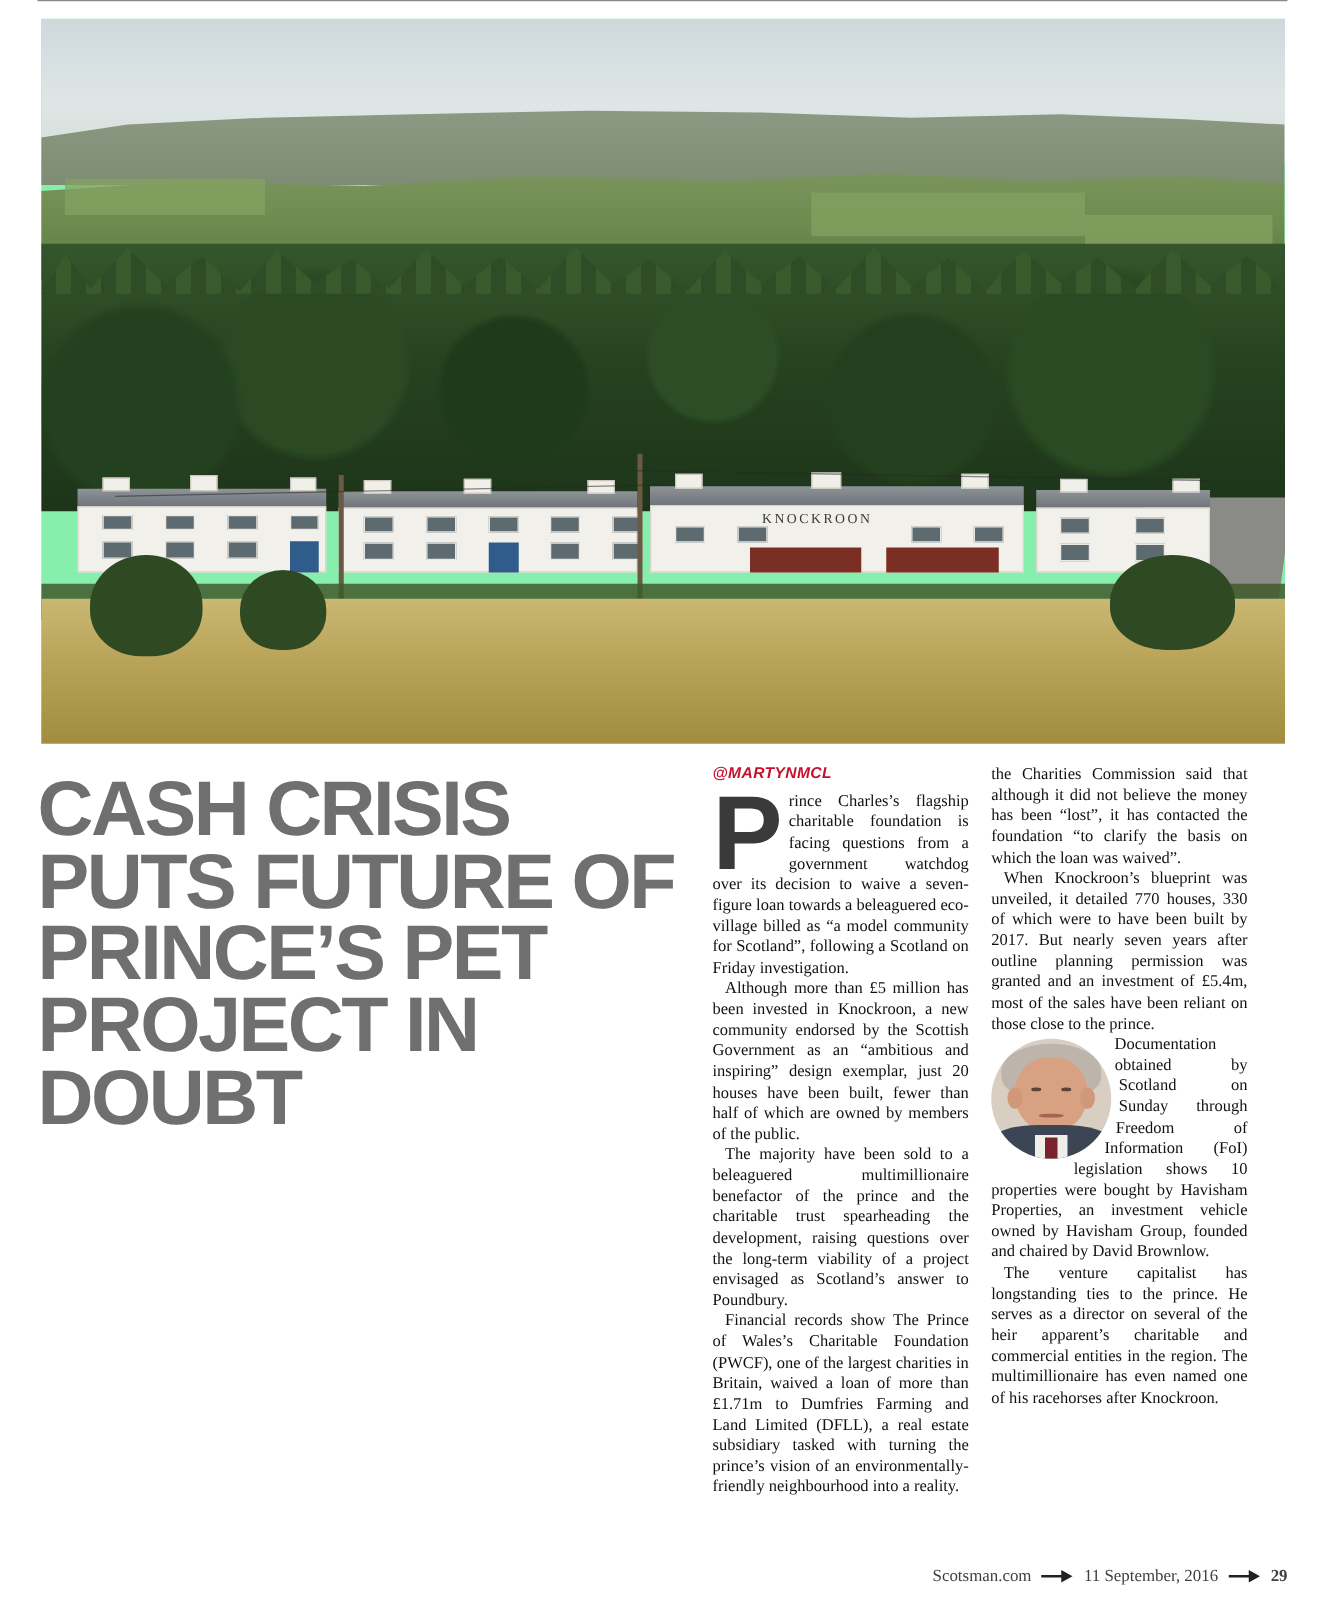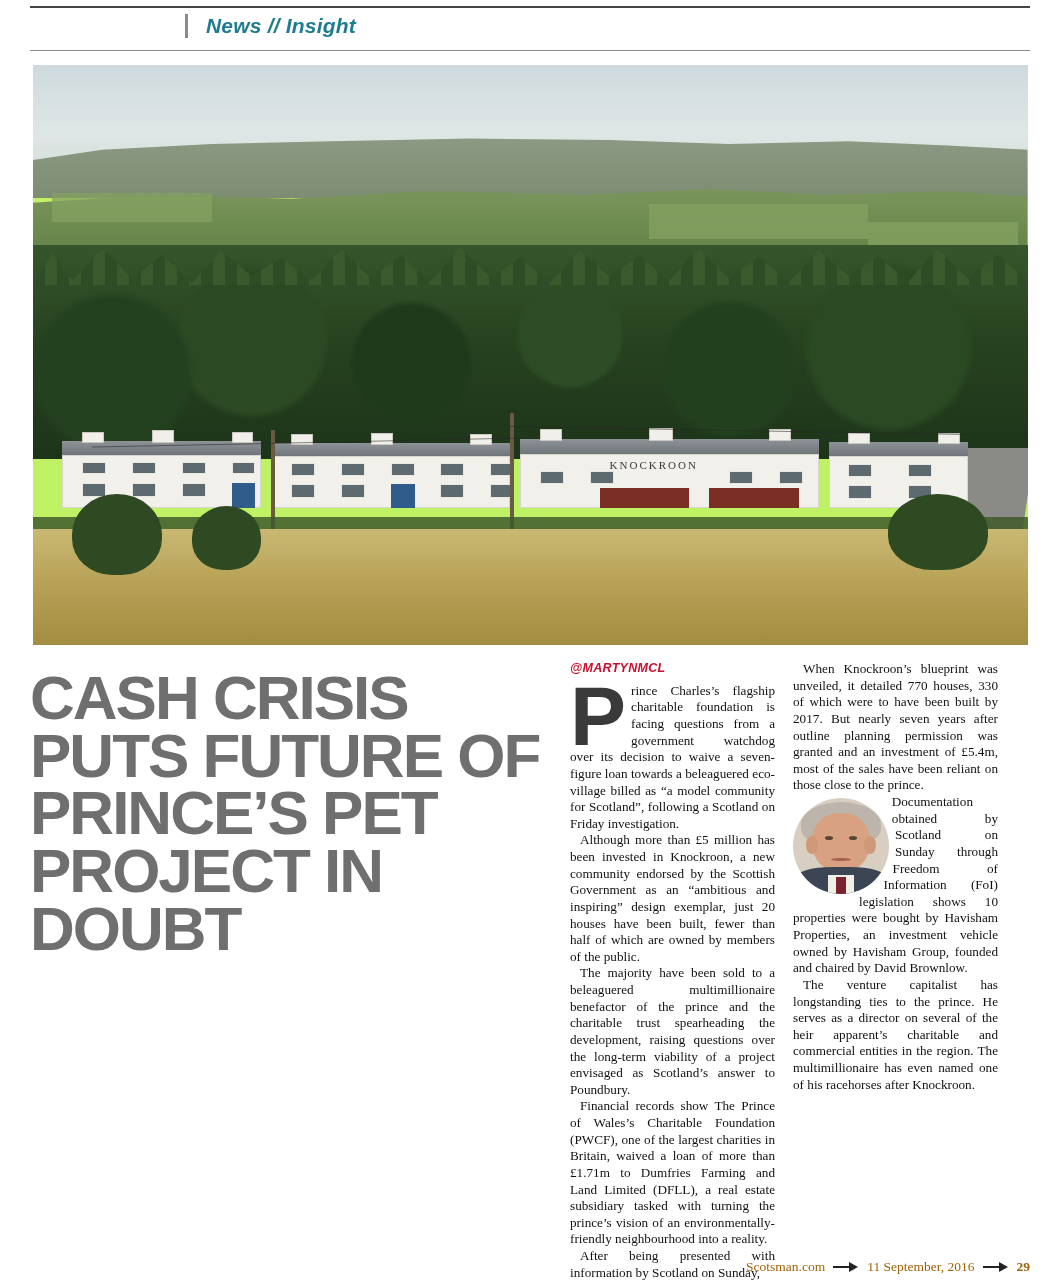--- a/index.html
+++ b/index.html
@@ -41,21 +41,21 @@
     border-bottom:1px solid #8a8a8a;
     margin:0 0 14px 0;
   }
 
   
   .photo {
     position:relative;
     width:995px; height:580px;
     margin:0 auto;
     overflow:hidden;
-    background:#bef264;
+    background:#86efac;
     border:0;
   }
   .sky {
     position:absolute; left:0; top:0; width:100%; height:20%;
     background:linear-gradient(to bottom,#cfd9dd 0%,#dfe6e6 60%,#d3ddd6 100%);
   }
   .far-hills {
     position:absolute; left:0; top:11%; width:100%; height:12%;
     background:linear-gradient(to bottom,#8e9b86 0%,#7d8c72 100%);
     clip-path:polygon(0 45%, 7% 30%, 18% 22%, 30% 18%, 44% 14%, 58% 16%, 70% 22%, 82% 18%, 92% 24%, 100% 30%, 100% 100%, 0 100%);
@@ -234,21 +234,21 @@
   .footer {
     position:absolute;
     left:30px; right:30px; bottom:8px;
     height:22px;
     display:flex;
     align-items:center;
     justify-content:flex-end;
     gap:8px;
     font-family:"Liberation Serif", serif;
     font-size:13.5px;
-    color:#a16207;
+    color:#404040;
   }
   .arrow {
     display:inline-block;
     width:26px; height:10px;
     position:relative;
   }
   .arrow:before {
     content:"";
     position:absolute; left:0; top:4px; width:20px; height:2px; background:#222;
   }
@@ -257,23 +257,20 @@
     position:absolute; left:16px; top:0; border-left:9px solid #222;
     border-top:5px solid transparent; border-bottom:5px solid transparent;
   }
   .pagenum { font-weight:bold; }
 </style>
 </head>
 <body>
 
 <div class="page">
 
-  <div class="topbar">
-    <div class="section-tab">News // Insight</div>
-  </div>
   <div class="rule-under"></div>
 
   <div class="photo">
     <div class="sky"></div>
     <div class="far-hills"></div>
     <div class="mid-fields"></div>
     <div class="field-patch" style="left:2%; top:22%; width:16%; height:5%;"></div>
     <div class="field-patch" style="left:62%; top:24%; width:22%; height:6%;"></div>
     <div class="field-patch" style="left:84%; top:27%; width:15%; height:7%;"></div>
     <div class="forest"></div>
@@ -356,24 +353,24 @@
     </div>
 
     <div class="cols">
 
       <div class="col">
         <div class="byline">@MARTYNMCL</div>
         <p class="first"><span class="dropcap">P</span><span>rince Charles’s flagship charitable foundation is facing questions from a government watchdog over its decision to waive a seven-figure loan towards a beleaguered eco-village billed as “a model community for Scotland”, following a Scotland on Friday investigation.</span></p>
         <p>Although more than £5 million has been invested in Knockroon, a new community endorsed by the Scottish Government as an “ambitious and inspiring” design exemplar, just 20 houses have been built, fewer than half of which are owned by members of the public.</p>
         <p>The majority have been sold to a beleaguered multimillionaire benefactor of the prince and the charitable trust spearheading the development, raising questions over the long-term viability of a project envisaged as Scotland’s answer to Poundbury.</p>
         <p>Financial records show The Prince of Wales’s Charitable Foundation (PWCF), one of the largest charities in Britain, waived a loan of more than £1.71m to Dumfries Farming and Land Limited (DFLL), a real estate subsidiary tasked with turning the prince’s vision of an environmentally-friendly neighbourhood into a reality.</p>
-        <p>After being presented with information by Scotland on Sunday,</p>
       </div>
 
       <div class="col">
+        <p class="first">the Charities Commission said that although it did not believe the money has been “lost”, it has contacted the foundation “to clarify the basis on which the loan was waived”.</p>
         <p>When Knockroon’s blueprint was unveiled, it detailed 770 houses, 330 of which were to have been built by 2017. But nearly seven years after outline planning permission was granted and an investment of £5.4m, most of the sales have been reliant on those close to the prince.</p>
         <p><span class="portrait">
             <span class="p-hair"></span>
             <span class="p-face"></span>
             <span class="p-ear-l"></span>
             <span class="p-ear-r"></span>
             <span class="p-eye-l"></span>
             <span class="p-eye-r"></span>
             <span class="p-mouth"></span>
             <span class="p-suit"></span>

